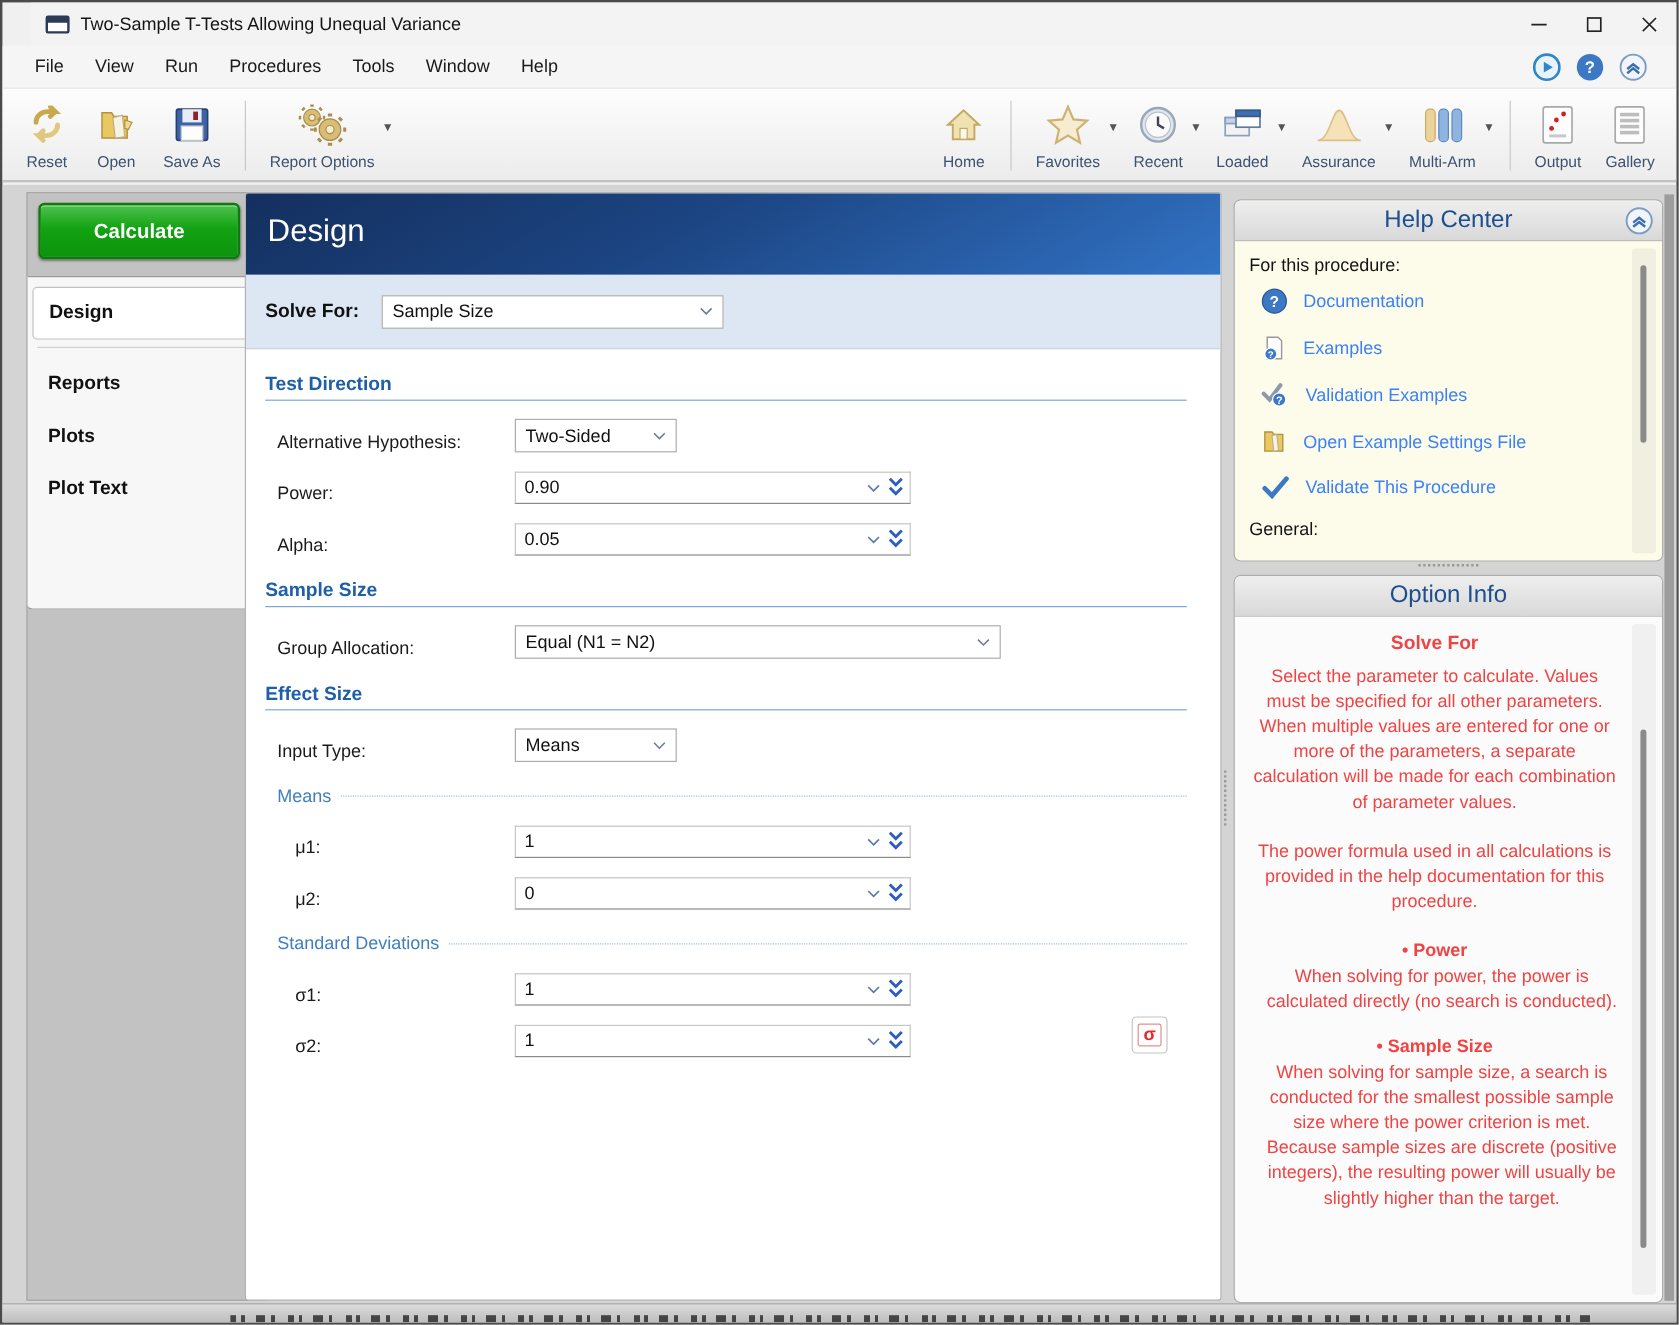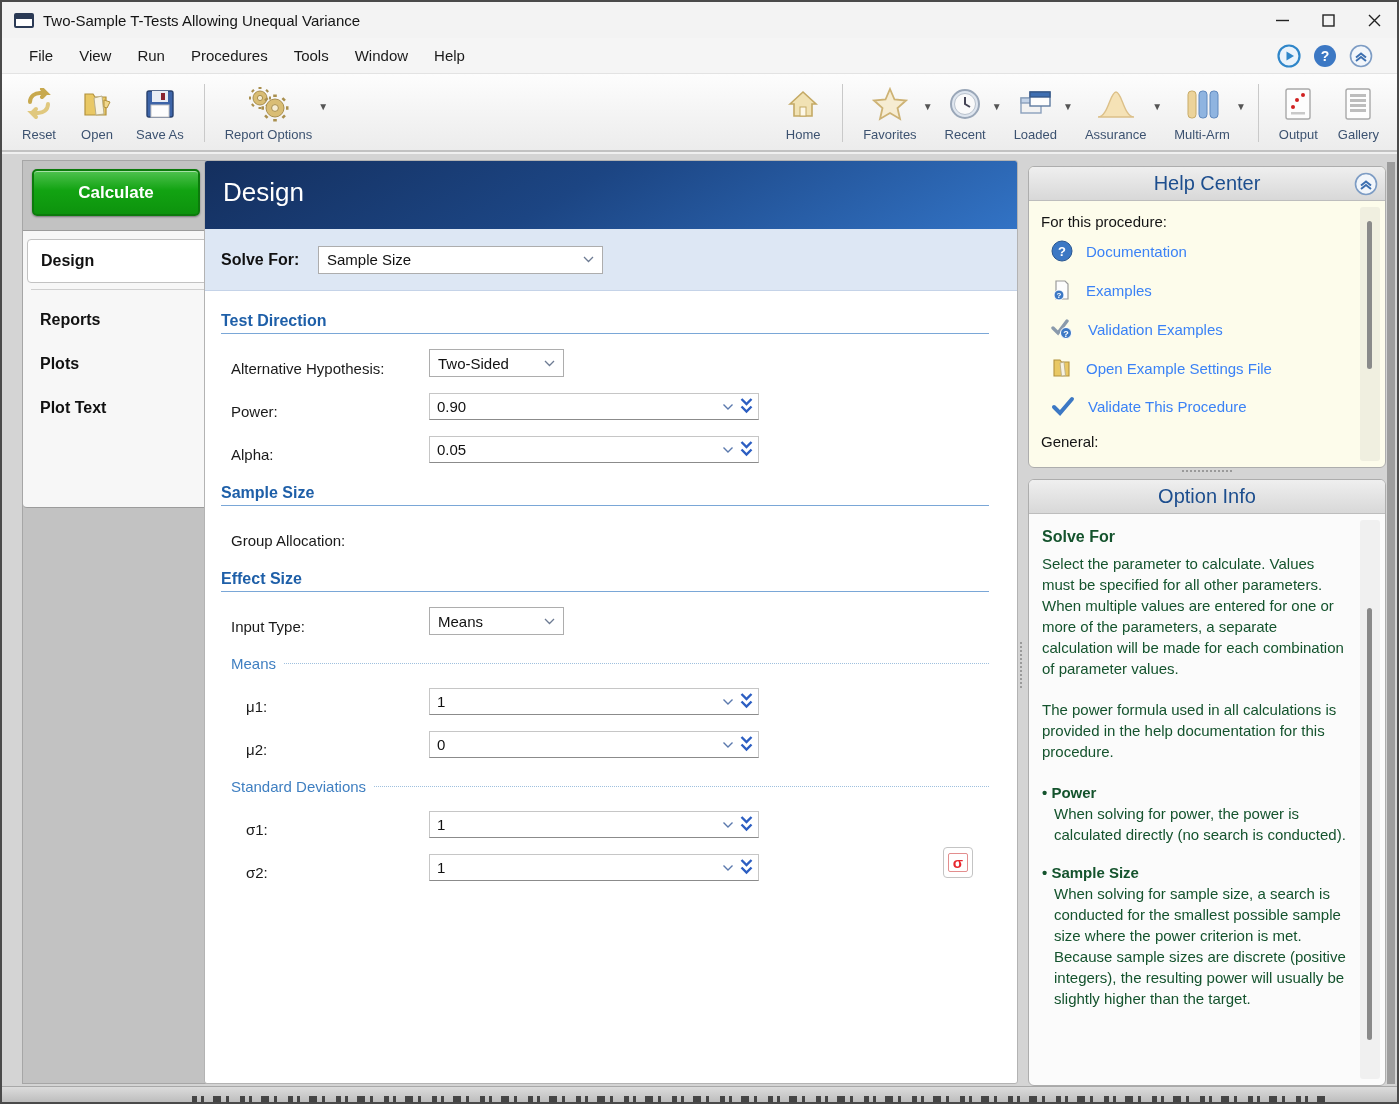--- a/index.html
+++ b/index.html
@@ -5,21 +5,21 @@
   * { box-sizing: border-box; margin: 0; padding: 0; }
   html,body { width: 1399px; height: 1104px; }
   body { font-family: "Liberation Sans", "DejaVu Sans", sans-serif; background:#fff; }
 
   .window {
     position: relative; width: 1399px; height: 1104px;
     border: 2px solid #4a4a4a; background: #f0f0f0; overflow: hidden;
   }
 
   
-  .titlebar { height: 36px; background: #f3f3f3; display: flex; align-items: center; padding-left: 12px; }
+  .titlebar { height: 36px; background: #f3f3f3; display: flex; align-items: center; padding-left: 12px; margin-left: 24px; }
   .app-icon { width: 20px; height: 15px; border: 2px solid #2b3a55; background: #fff; border-top-width: 6px; border-radius: 2px; margin-right: 9px; }
   .title-text { font-size: 15px; color: #141414; }
   .win-controls { margin-left: auto; display: flex; align-items: center; }
   .win-btn { width: 46px; height: 34px; display: flex; align-items: center; justify-content: center; color: #222; }
   .win-btn svg { display: block; }
 
   
   .menubar { height: 36px; background: #f5f5f5; display: flex; align-items: center; padding: 0 10px 0 14px; border-bottom: 1px solid #e3e3e3; }
   .menu-item { font-size: 15px; color: #1a1a1a; padding: 6px 13px; }
   .menu-right { margin-left: auto; display: flex; align-items: center; gap: 12px; padding-right: 14px; }
@@ -91,21 +91,21 @@
   .help-body { position: relative; padding: 10px 34px 0 12px; height: 266px; }
   .help-intro { font-size: 15px; color: #141414; margin: 2px 0 10px 0; }
   .help-link-row { display: flex; align-items: center; margin: 0 0 17px 10px; }
   .help-link-row svg { flex: none; margin-right: 13px; }
   .help-link { font-size: 15px; color: #3b82f6; }
   .help-general { font-size: 15px; color: #141414; margin: 3px 0 0 0; }
 
   .vscroll { position: absolute; top: 6px; bottom: 6px; right: 5px; width: 20px; background: rgba(0,0,0,0.045); border-radius: 3px; }
   .vthumb { position: absolute; left: 7px; width: 5px; background: #8a8a8a; border-radius: 3px; }
 
-  .opt-body { position: relative; padding: 12px 36px 0 13px; height: calc(100% - 34px); font-size: 15px; color: #14532d; line-height: 21px; }
+  .opt-body { position: relative; padding: 12px 36px 0 13px; height: calc(100% - 34px); font-size: 15px; color: #ef4444; line-height: 21px; text-align: center; }
   .opt-heading { font-size: 16px; font-weight: bold; margin-bottom: 6px; }
   .opt-para { margin-bottom: 20px; }
   .opt-bullet { margin-bottom: 17px; }
   .opt-bullet-title { font-weight: bold; }
   .opt-bullet-title::before { content: "• "; }
   .opt-bullet-text { margin-left: 12px; }
 
   
   .h-splitter { position: absolute; left: 1180px; top: 316px; width: 50px; height: 4px; border-top: 2px dotted #9a9a9a; }
   .v-splitter { position: absolute; left: 1018px; top: 488px; height: 46px; width: 4px; border-left: 2px dotted #9a9a9a; }
@@ -385,20 +385,26 @@
               </svg>
             <svg class="chev2" width="15" height="21" viewBox="0 0 15 21">
                 <path d="M2.5 3 L7.5 8 L12.5 3 M2.5 10.5 L7.5 15.5 L12.5 10.5" fill="none" stroke="#2c5ec2" stroke-width="2.4"></path>
               </svg>
           </span>
         </div>
 
         <div class="section-heading">Sample Size</div>
         <div class="form-row">
           <span class="form-label">Group Allocation:</span>
+          <span class="fake-select w-405">
+            <span class="sel-text">Equal (N1 = N2)</span>
+            <svg class="sel-chev" width="11" height="7" viewBox="0 0 11 7">
+                <path d="M1 1 L5.5 5.5 L10 1" fill="none" stroke="#6d7b93" stroke-width="1.3"></path>
+              </svg>
+          </span>
         </div>
 
         <div class="section-heading">Effect Size</div>
         <div class="form-row">
           <span class="form-label">Input Type:</span>
           <span class="fake-select w-135">
             <span class="sel-text">Means</span>
             <svg class="sel-chev" width="11" height="7" viewBox="0 0 11 7">
                 <path d="M1 1 L5.5 5.5 L10 1" fill="none" stroke="#6d7b93" stroke-width="1.3"></path>
               </svg>

